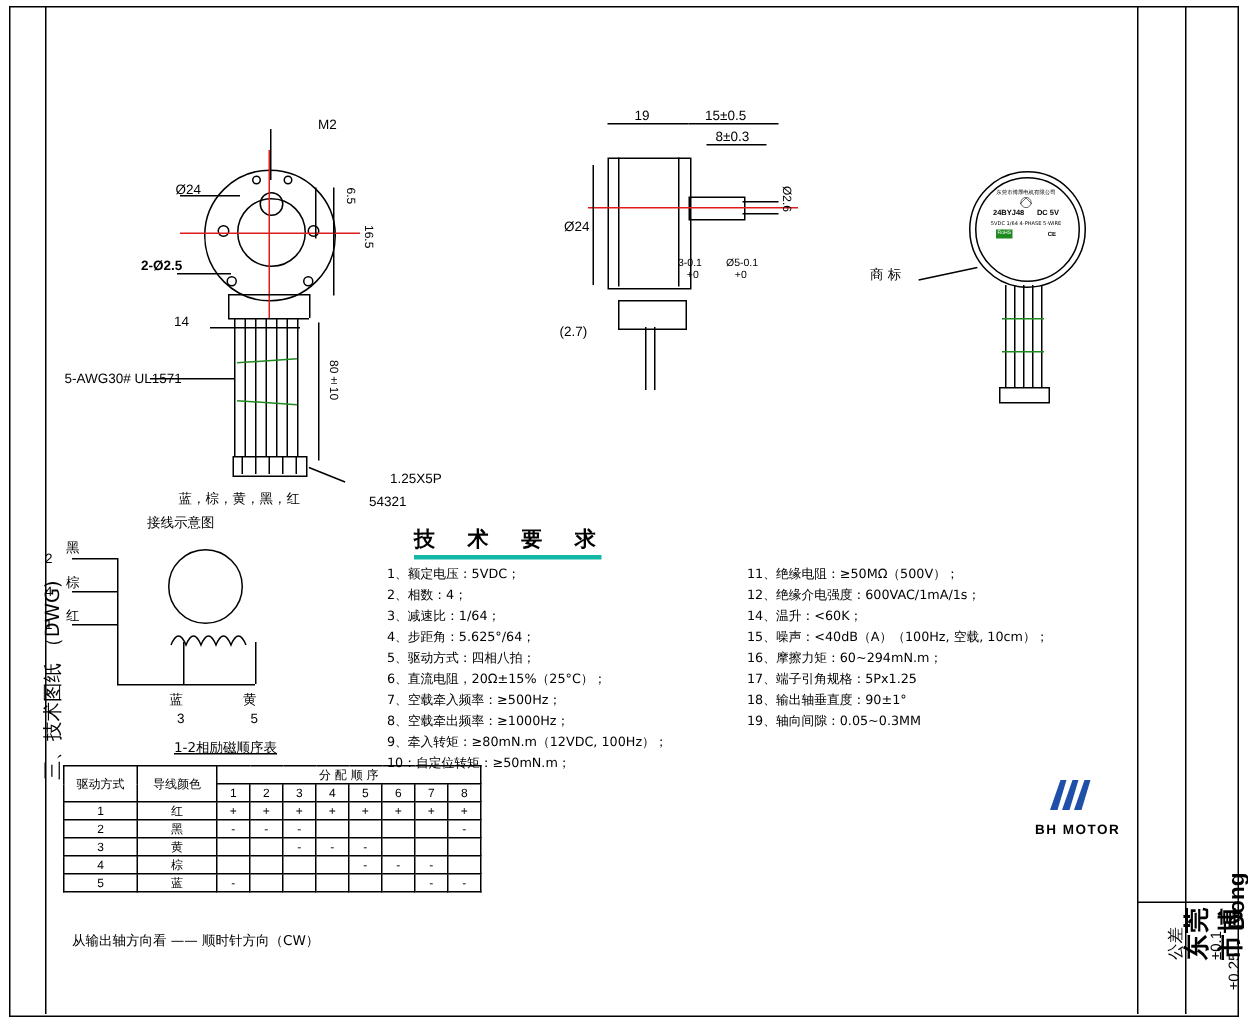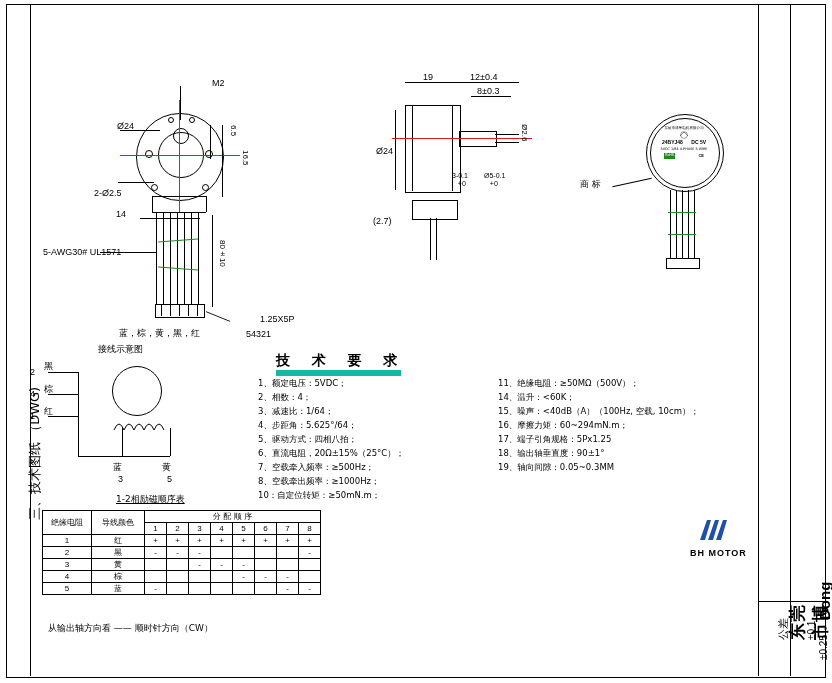--- a/index.html
+++ b/index.html
@@ -12,21 +12,21 @@
   
   .t{position:absolute;white-space:pre;font-size:8px;line-height:1.15;}
   .cn{font-family:"DejaVu Sans",sans-serif;}
   .rot{position:absolute;transform-origin:left top;}
   
   .ln{position:absolute;background:#000;}
   .lnr{position:absolute;background:#e01b1b;}
   .lng{position:absolute;background:#1f8a1f;}
   .circ{position:absolute;border:1px solid #000;border-radius:50%;}
   .rect{position:absolute;border:1px solid #000;}
-  .title-u{border-bottom:6px solid #14b8a6;}
+  .title-u{border-bottom:3px solid #14b8a6;}
   table.seq{position:absolute;border-collapse:collapse;font-size:8px;}
   table.seq td,table.seq th{border:1px solid #000;text-align:center;padding:0;height:11px;font-weight:normal;}
   .brand{position:absolute;font-weight:bold;}
 </style>
 </head>
 <body>
 
 <div class="sheet">
 
   <div class="frame"></div>
@@ -98,21 +98,21 @@
   <div class="ln" style="left:212px;top:215px;width:1px;height:92px;"></div>
 
   <div class="ln" style="left:180px;top:86px;width:1px;height:34px;"></div>
   <div class="ln" style="left:120px;top:130px;width:40px;height:1px;"></div>
   <div class="ln" style="left:118px;top:182px;width:36px;height:1px;"></div>
   <div class="ln" style="left:100px;top:252px;width:56px;height:1px;"></div>
   <div class="ln" style="left:205px;top:316px;width:26px;height:1px;transform:rotate(22deg);"></div>
 
   <div class="t" style="left:212px;top:78px;font-size:9px;">M2</div>
   <div class="t" style="left:117px;top:121px;font-size:9px;">Ø24</div>
-  <div class="t" style="left:94px;top:188px;font-size:9px;">2-Ø2.5</div>
+  <div class="t" style="left:94px;top:172px;font-size:9px;font-weight:bold;">2-Ø2.5</div>
   <div class="t" style="left:229px;top:125px;font-size:8px;writing-mode:vertical-rl;">6.5</div>
   <div class="t" style="left:241px;top:150px;font-size:8px;writing-mode:vertical-rl;">16.5</div>
   <div class="t" style="left:116px;top:209px;font-size:9px;">14</div>
   <div class="t" style="left:43px;top:247px;font-size:9px;">5-AWG30# UL1571</div>
   <div class="t" style="left:218px;top:240px;font-size:8px;writing-mode:vertical-rl;">80±10</div>
   <div class="t" style="left:234px;top:314px;font-size:9px;margin-left:26px;">1.25X5P</div>
   <div class="t cn" style="left:119px;top:328px;font-size:9px;">蓝，棕，黄，黑，红</div>
   <div class="t" style="left:246px;top:329px;font-size:9px;">54321</div>
 
   <div class="rect" style="left:405px;top:105px;width:54px;height:86px;"></div>
@@ -126,21 +126,21 @@
   <div class="rect" style="left:412px;top:200px;width:44px;height:18px;"></div>
   <div class="ln" style="left:430px;top:218px;width:1px;height:42px;"></div>
   <div class="ln" style="left:436px;top:218px;width:1px;height:42px;"></div>
 
   <div class="ln" style="left:405px;top:82px;width:54px;height:1px;"></div>
   <div class="ln" style="left:459px;top:82px;width:60px;height:1px;"></div>
   <div class="ln" style="left:471px;top:96px;width:40px;height:1px;"></div>
   <div class="ln" style="left:395px;top:110px;width:1px;height:80px;"></div>
 
   <div class="t" style="left:423px;top:72px;font-size:9px;">19</div>
-  <div class="t" style="left:470px;top:72px;font-size:9px;">12±0.4</div>
+  <div class="t" style="left:470px;top:72px;font-size:9px;">15±0.5</div>
   <div class="t" style="left:477px;top:86px;font-size:9px;">8±0.3</div>
   <div class="t" style="left:520px;top:124px;font-size:8px;writing-mode:vertical-rl;">Ø2.6</div>
   <div class="t" style="left:376px;top:146px;font-size:9px;">Ø24</div>
   <div class="t" style="left:373px;top:216px;font-size:9px;">(2.7)</div>
   <div class="t" style="left:452px;top:172px;font-size:7px;">3-0.1
    +0</div>
   <div class="t" style="left:484px;top:172px;font-size:7px;">Ø5-0.1
    +0</div>
 
   <div class="circ" style="left:646px;top:114px;width:76px;height:76px;"></div>
@@ -205,37 +205,39 @@
   <div class="t cn title-u" style="left:276px;top:352px;font-size:14px;font-weight:bold;letter-spacing:4px;padding-bottom:2px;">技  术  要  求</div>
   <div style="position:absolute;left:258px;top:376px;width:240px;font-size:8.5px;line-height:14px;" class="cn">
     <div>1、额定电压：5VDC；</div>
     <div>2、相数：4；</div>
     <div>3、减速比：1/64；</div>
     <div>4、步距角：5.625°/64；</div>
     <div>5、驱动方式：四相八拍；</div>
     <div>6、直流电阻，20Ω±15%（25°C）；</div>
     <div>7、空载牵入频率：≥500Hz；</div>
     <div>8、空载牵出频率：≥1000Hz；</div>
+    <div>9、牵入转矩：≥80mN.m（12VDC, 100Hz）；</div>
     <div>10：自定位转矩：≥50mN.m；</div>
   </div>
   <div style="position:absolute;left:498px;top:376px;width:270px;font-size:8.5px;line-height:14px;" class="cn">
     <div>11、绝缘电阻：≥50MΩ（500V）；</div>
+    <div>12、绝缘介电强度：600VAC/1mA/1s；</div>
     <div>14、温升：&lt;60K；</div>
     <div>15、噪声：&lt;40dB（A）（100Hz, 空载, 10cm）；</div>
     <div>16、摩擦力矩：60~294mN.m；</div>
     <div>17、端子引角规格：5Px1.25</div>
     <div>18、输出轴垂直度：90±1°</div>
     <div>19、轴向间隙：0.05~0.3MM</div>
   </div>
 
   <div class="t cn" style="left:116px;top:494px;font-size:9px;text-decoration:underline;">1-2相励磁顺序表</div>
   <table class="seq" style="left:42px;top:510px;">
     <tbody>
         <tr>
-      <th rowspan="2" style="width:48px;" class="cn">绝缘电阻</th>
+      <th rowspan="2" style="width:48px;" class="cn">驱动方式</th>
       <th rowspan="2" style="width:52px;" class="cn">导线颜色</th>
       <th colspan="8" class="cn">分  配  顺  序</th>
     </tr>
     <tr>
       <th style="width:21px;">1</th>
       <th style="width:21px;">2</th>
       <th style="width:21px;">3</th>
       <th style="width:21px;">4</th>
       <th style="width:21px;">5</th>
       <th style="width:21px;">6</th>

